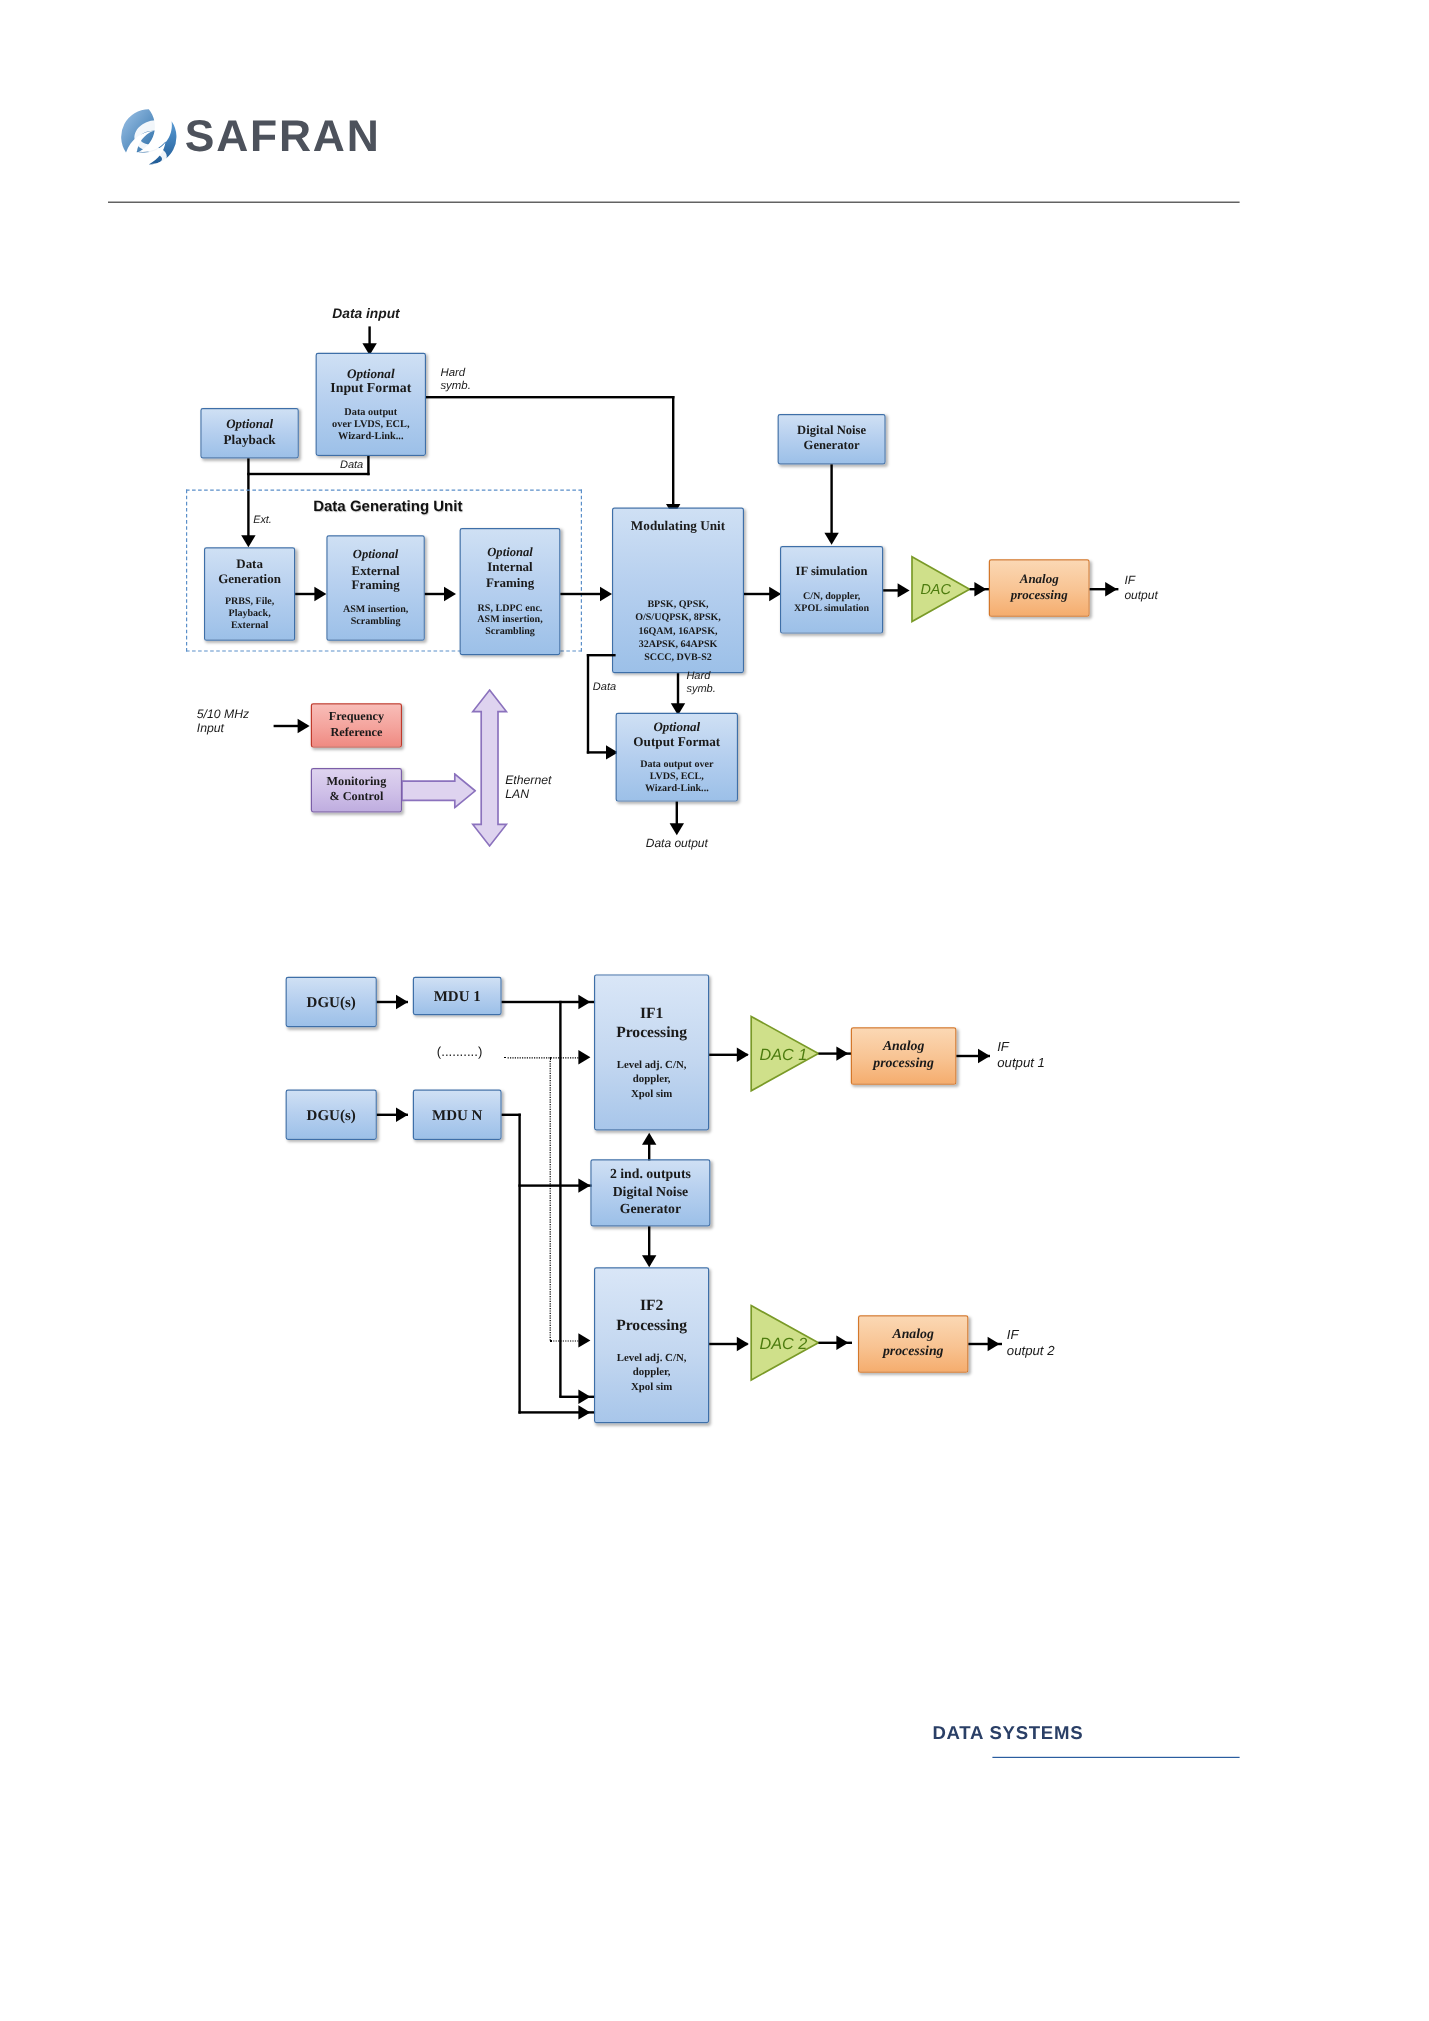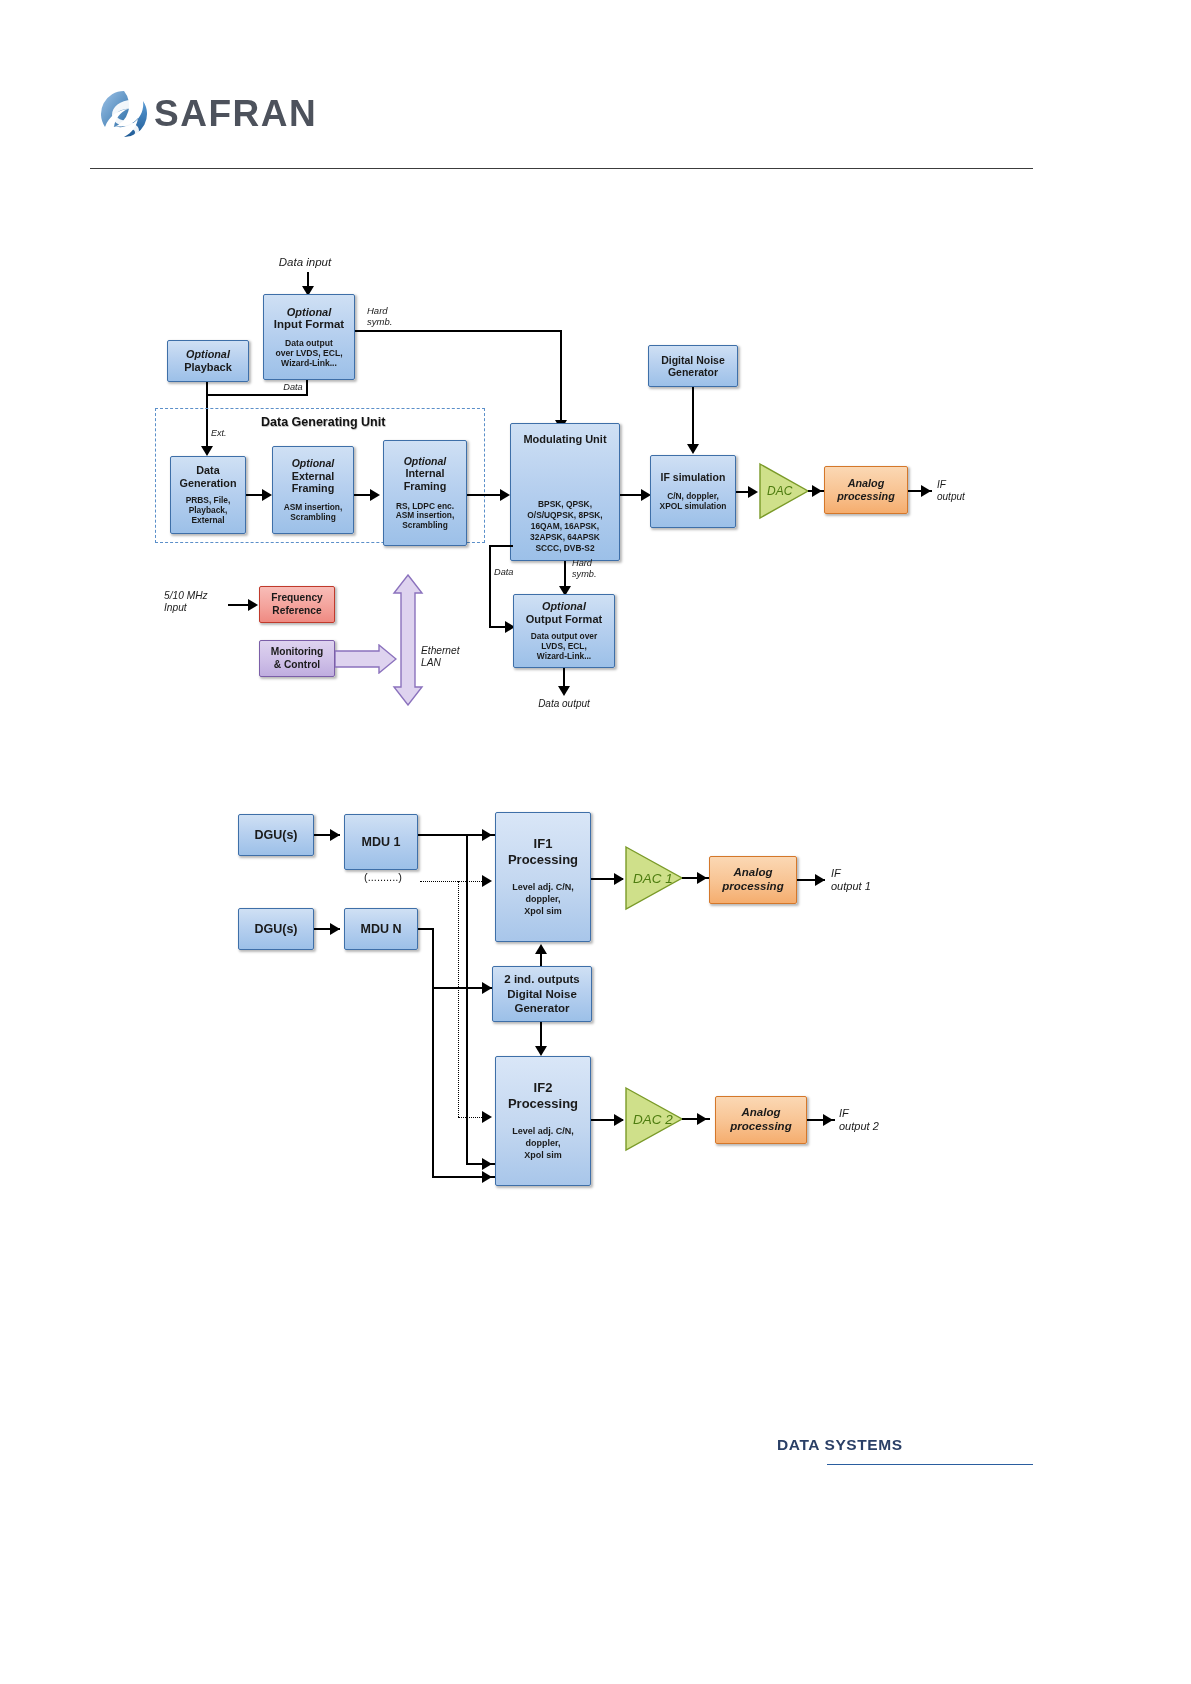--- a/index.html
+++ b/index.html
@@ -39,20 +39,21 @@
 
   
   .box {
     position:absolute;
     border-radius:2px;
     display:flex; flex-direction:column;
     align-items:center; justify-content:center;
     text-align:center;
     line-height:1.18;
     box-shadow:1.5px 1.5px 2.5px rgba(0,0,0,0.28);
+    font-family:Liberation Serif, serif;
   }
   .box-blue {
     background:linear-gradient(180deg,#cfe0f4 0%,#b7d0ef 45%,#9cc0e8 100%);
     border:1.3px solid #3e6fa8;
     color:#1a1a1a;
   }
   .box-blue-lite {
     background:linear-gradient(180deg,#d9e6f7 0%,#c3d7f0 55%,#a8c6ea 100%);
     border:1.3px solid #3e6fa8;
     color:#1a1a1a;
@@ -150,21 +151,21 @@
                  C18.5 23.5 24 20.5 34 20.5 Z" fill="#ffffff" opacity="0.92"></path>
       </svg>
     </div>
     <div id="logo-text">SAFRAN</div>
   </div>
   <div id="header-rule"></div>
 </div>
 
 <div>
 
-  <div class="lbl" style="left:255px; top:256px; width:100px; font-size:11.5px;">Data input</div>
+  <div class="lbl" style="left:255px; top:256px; width:100px; font-size:11.5px;font-weight:bold;">Data input</div>
   <div class="vline" style="left:307px; top:272px; height:16px;"></div>
   <div class="arr arr-d" style="left:302px; top:286px;"></div>
 
   <div class="box box-blue" style="left:263px; top:294px; width:92px; height:86px; font-size:10.2px; padding:4px 3px;">
     <div class="ttl-i" style="font-size:11px;">Optional</div>
     <div class="ttl" style="font-size:11.5px; margin-bottom:6px;">Input Format</div>
     <div class="sub" style="font-size:8.6px; white-space:pre-line;">Data output
 over LVDS, ECL,
 Wizard-Link...</div>
   </div>
@@ -332,21 +333,21 @@
 </div>
 
 <div>
 
   <div class="box box-blue" style="left:238px; top:814px; width:76px; height:42px; font-size:12px;">
     <div class="ttl" style="font-size:12.5px;">DGU(s)</div>
   </div>
   <div class="hline" style="left:314px; top:834px; width:26px;"></div>
   <div class="arr arr-r" style="left:330px; top:829px;"></div>
 
-  <div class="box box-blue" style="left:344px; top:814px; width:74px; height:56px; font-size:12px;">
+  <div class="box box-blue" style="left:344px; top:814px; width:74px; height:32px; font-size:12px;">
     <div class="ttl" style="font-size:12.5px;">MDU 1</div>
   </div>
 
   <div class="hline" style="left:418px; top:834px; width:78px;"></div>
   <div class="arr arr-r" style="left:482px; top:829px;"></div>
 
   <div class="vline" style="left:466px; top:834px; height:330px;"></div>
   <div class="hline" style="left:466px; top:1163px; width:30px;"></div>
   <div class="arr arr-r" style="left:482px; top:1158px;"></div>
 

